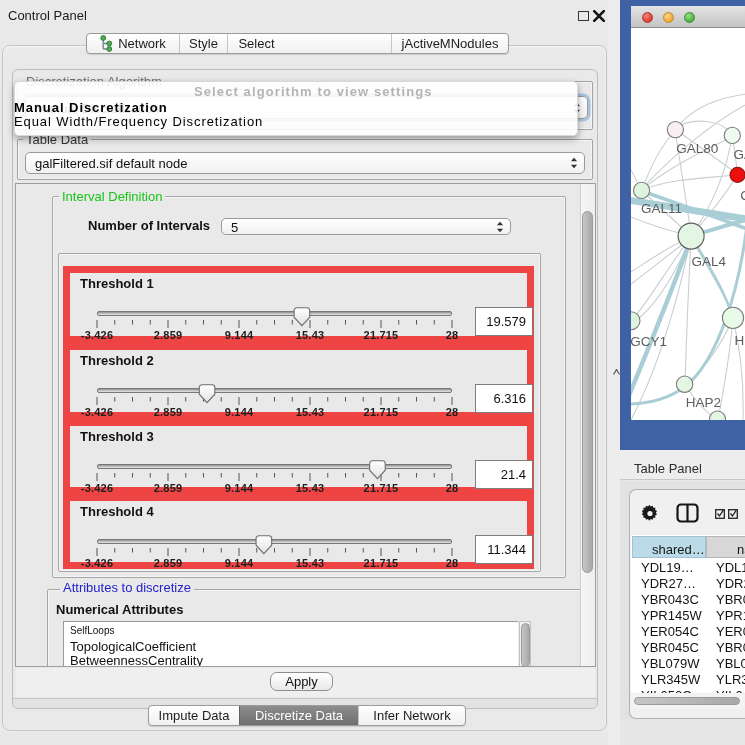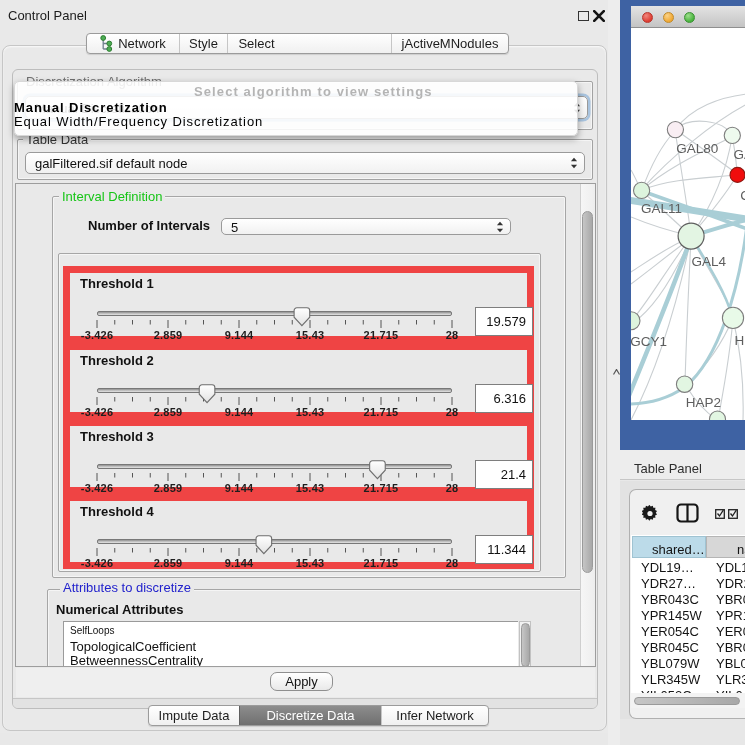--- a/index.html
+++ b/index.html
@@ -313,21 +313,21 @@
     </div>
 
     <div class="vsb" style="left:564px; top:0; width:16px; height:484px;"></div>
     <div class="vthumb" style="left:566px; top:27px; width:11px; height:362px;"></div>
   </div>
 
   <div class="btn" style="left:270px; top:672px; width:63px; height:19px; line-height:17px;border-radius:7px;">Apply</div>
 
   <div class="seg" style="left:148px; top:705px;">
     <div class="s" style="width:90px;">Impute Data</div>
-    <div class="s sel" style="width:142px;">Discretize Data</div>
+    <div class="s sel" style="width:119px;">Discretize Data</div>
     <div class="s" style="width:107px;">Infer Network</div>
   </div>
 
   <div class="abs" id="popup">
     <div class="txt" style="left:179px; top:1.5px; font-size:13px; font-weight:bold; color:#b4b4b4; letter-spacing:1.1px;">Select algorithm to view settings</div>
     <div class="txt" style="left:-1px; top:17.5px; font-size:13px; font-weight:bold; color:#000; letter-spacing:0.95px;">Manual Discretization</div>
     <div class="txt" style="left:-1px; top:31.5px; font-size:13px; color:#000; letter-spacing:0.9px;">Equal Width/Frequency Discretization</div>
   </div>
 
   <svg class="abs" style="left:613px; top:369px;" width="7" height="6" viewBox="0 0 7 6">

